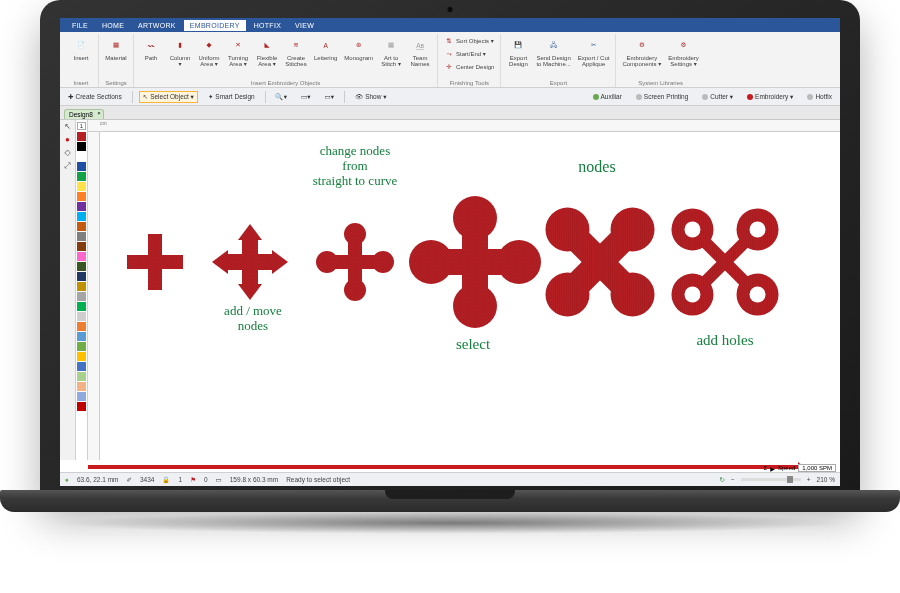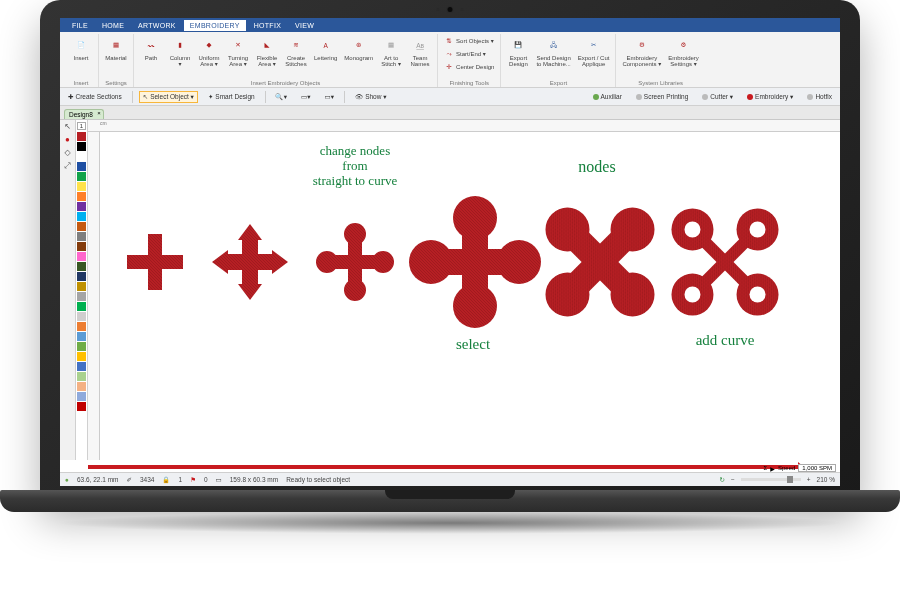--- a/index.html
+++ b/index.html
@@ -289,24 +289,25 @@
               <div class="sw" style="background: rgb(244, 177, 131);"></div>
               <div class="sw" style="background: rgb(143, 170, 220);"></div>
               <div class="sw" style="background: rgb(192, 0, 0);"></div>
             </div>
         </div>
         <div class="canvas-wrap">
           <div class="ruler-h">cm</div>
           <div class="ruler-v"></div>
           <div class="canvas">
 
+            <div class="lbl-t" style="left:108px; top:172px; width:90px">add / move<br>nodes</div>
             <div class="lbl-t" style="left:190px; top:12px; width:130px">change nodes<br>from<br>straight to curve</div>
             <div class="lbl-t" style="left:328px; top:204px; width:90px;font-size:15px">select</div>
             <div class="lbl-t" style="left:452px; top:26px; width:90px;font-size:16px">nodes</div>
-            <div class="lbl-t" style="left:570px; top:200px; width:110px;font-size:15px">add curve</div>
+            <div class="lbl-t" style="left:570px; top:200px; width:110px;font-size:15px">add holes</div>
 
             <svg width="720" height="230" style="position:absolute;left:0;top:0">
               <defs>
                 <pattern id="stitch" patternUnits="userSpaceOnUse" width="3" height="3">
                   <rect width="3" height="3" fill="#b61f24"></rect>
                   <line x1="0" y1="0" x2="3" y2="3" stroke="#8c1418" stroke-width="0.5"></line>
                 </pattern>
               </defs>
 
               <g transform="translate(55,130)">

